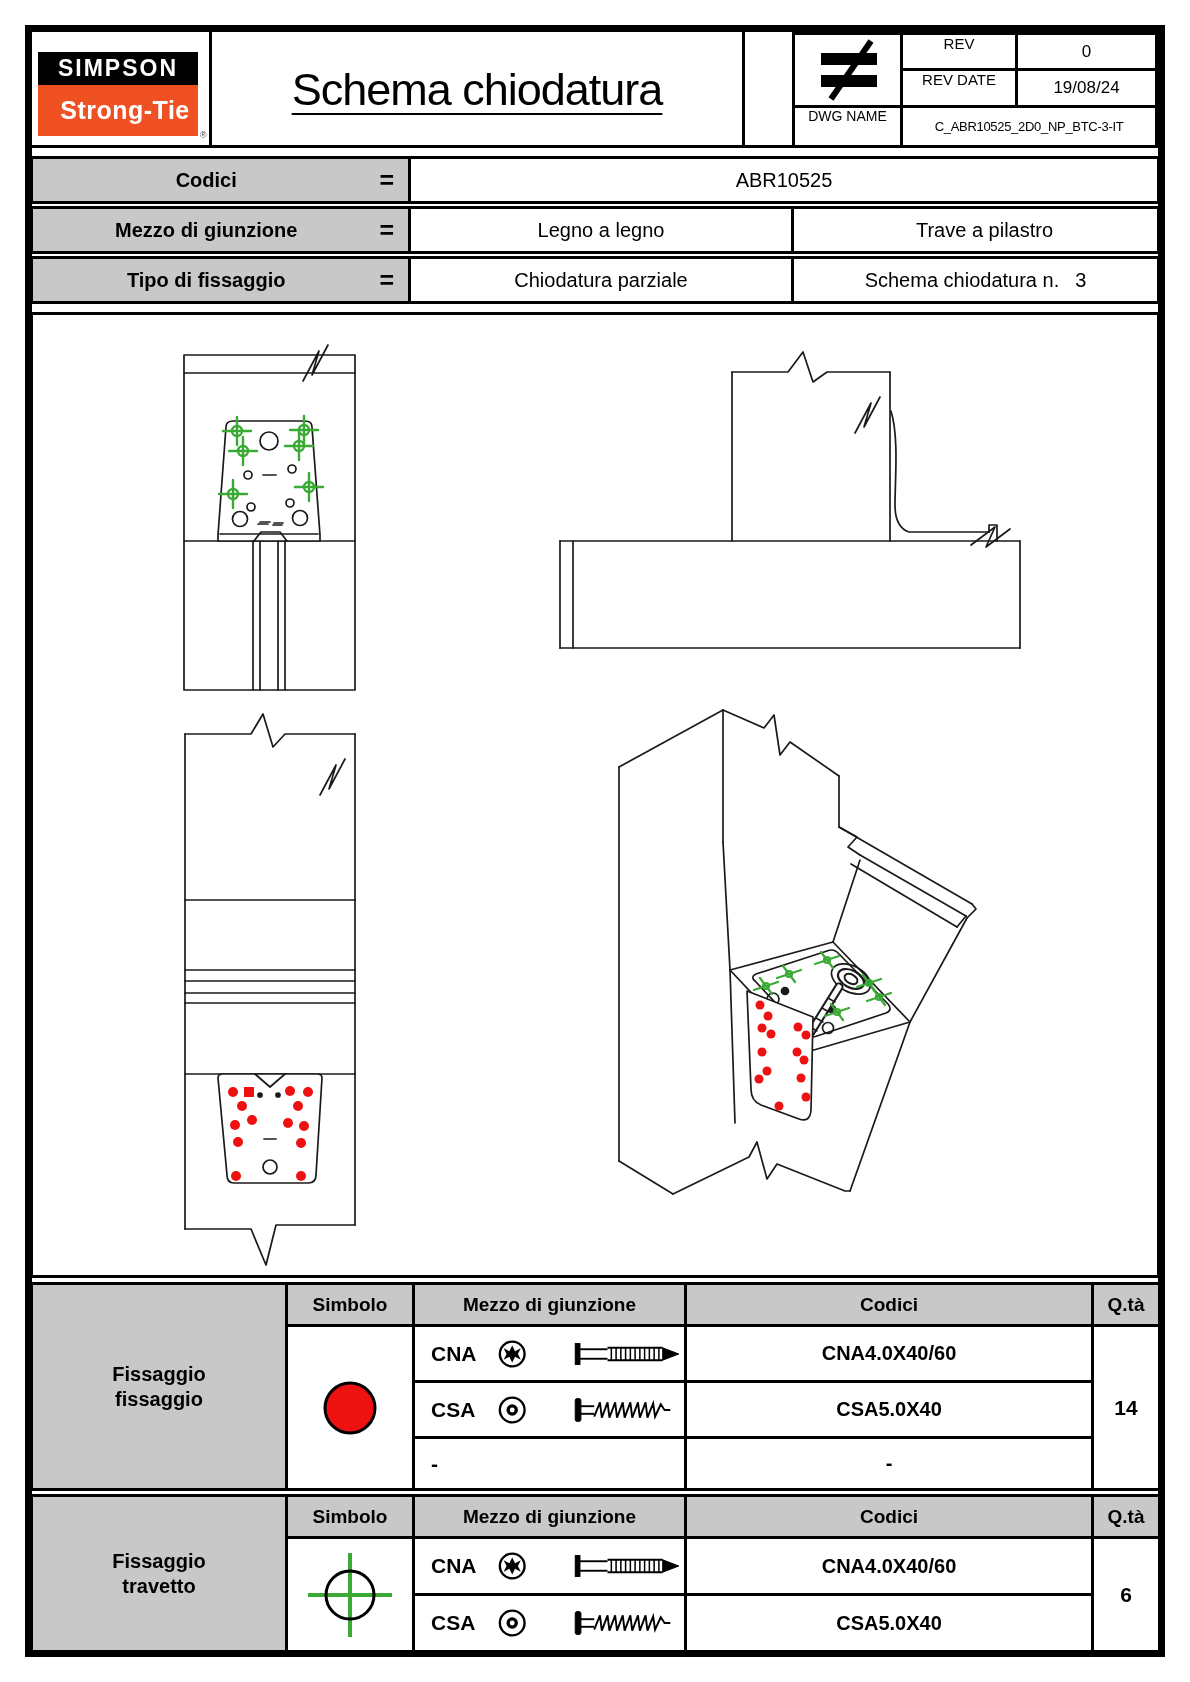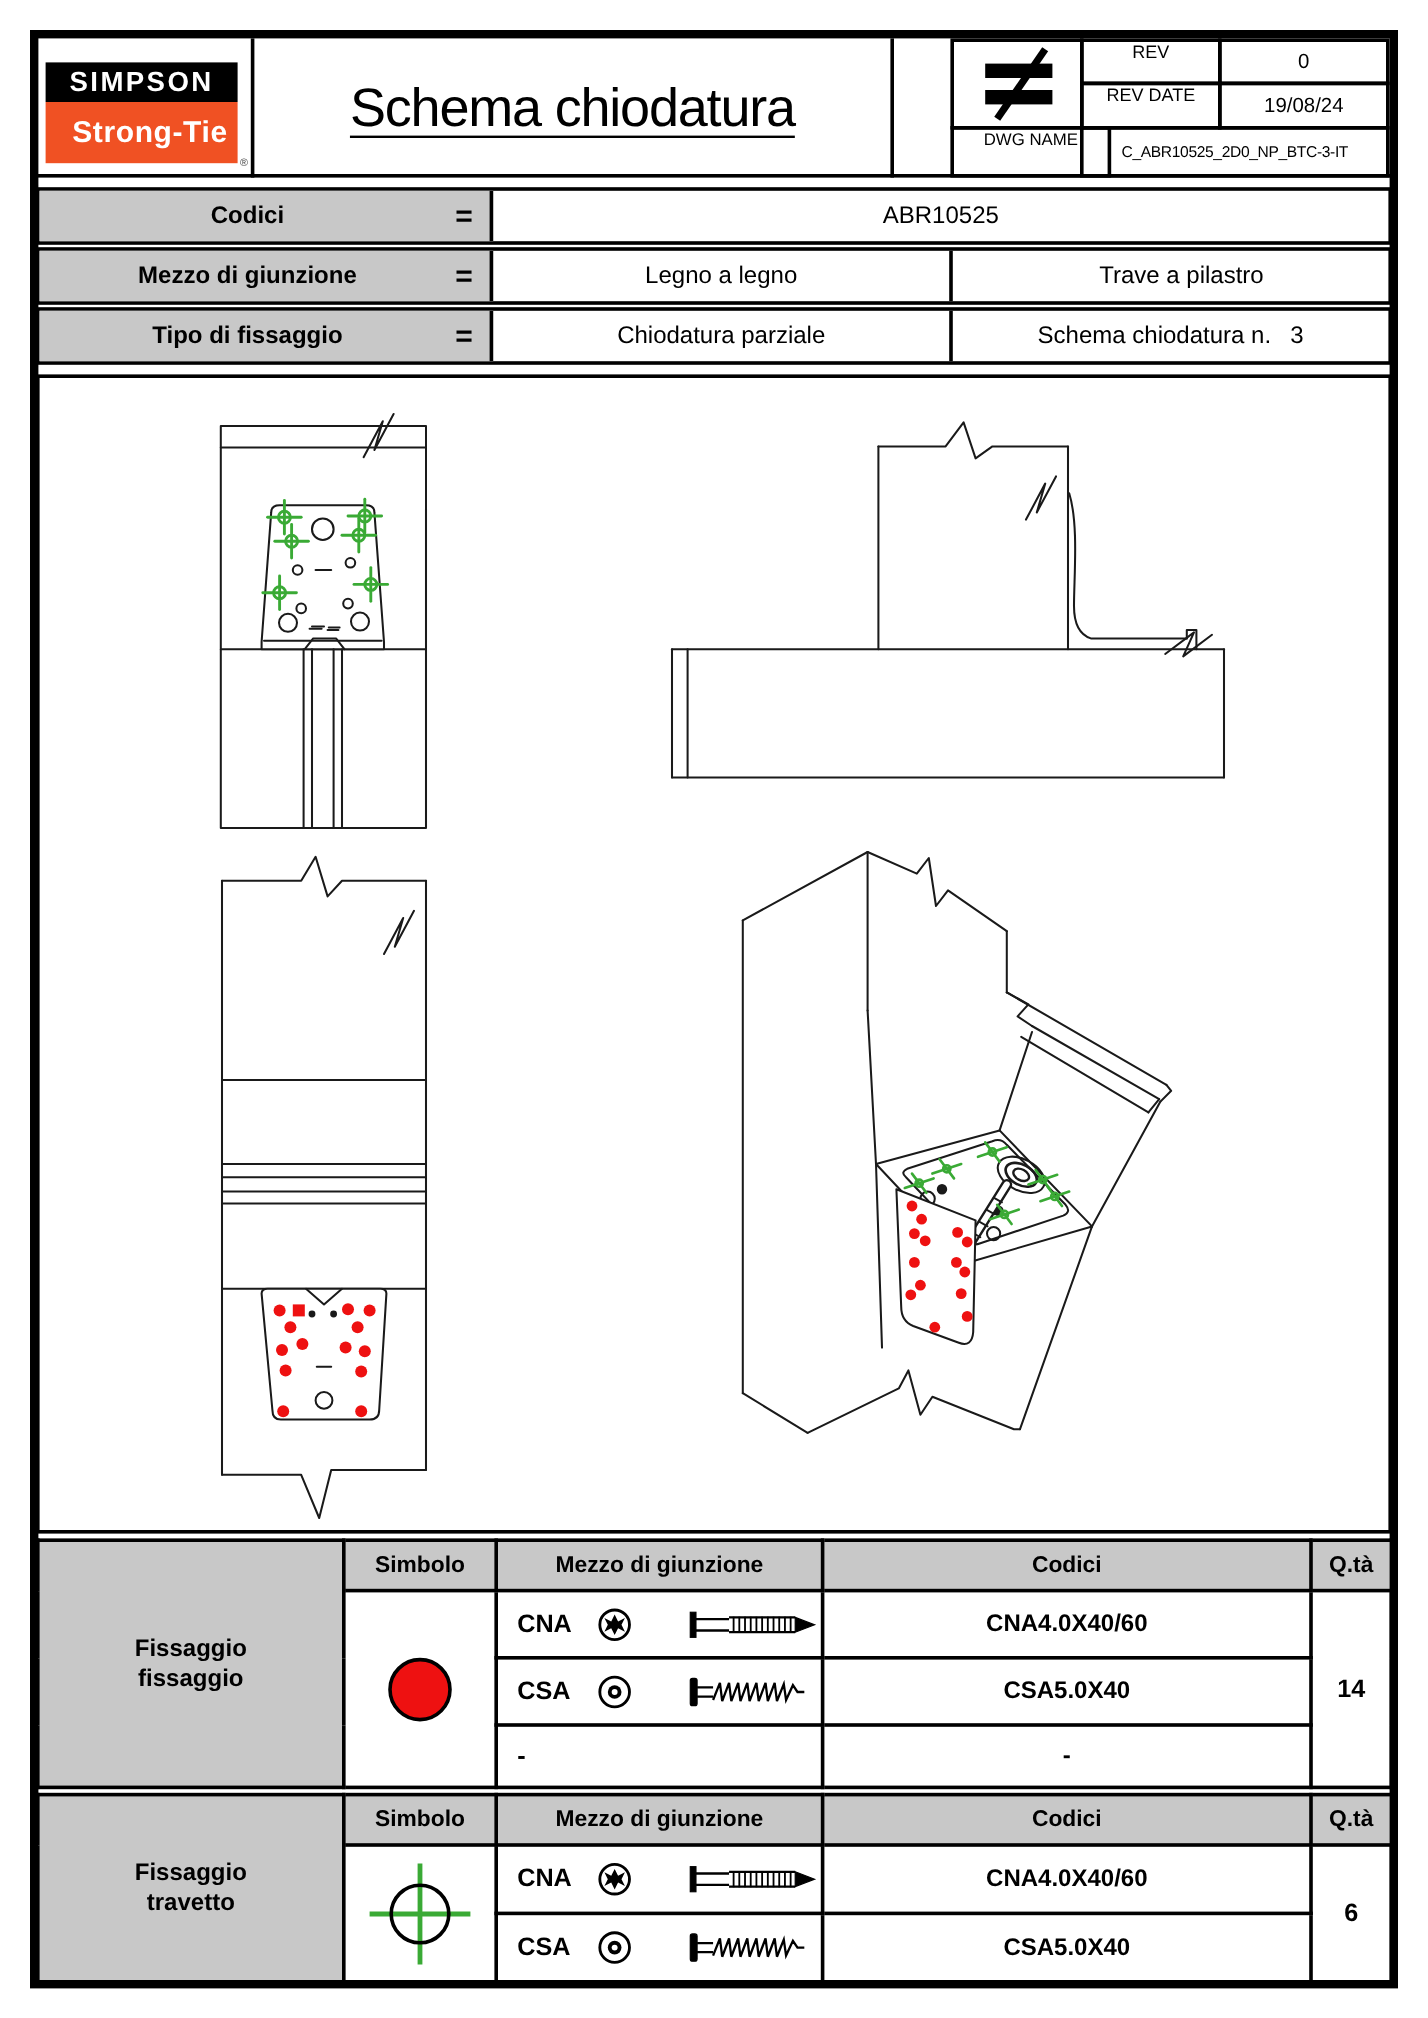--- a/index.html
+++ b/index.html
@@ -78,21 +78,21 @@
       </div>
       <div class="abs hdr-cell rev-value" style="left:270px;top:0;width:143px;height:39px;">
         <span>0</span>
       </div>
       <div class="abs hdr-cell rev-label" style="left:155px;top:36px;width:118px;height:40px;">
         <span>REV DATE</span>
       </div>
       <div class="abs hdr-cell rev-value" style="left:270px;top:36px;width:143px;height:40px;">
         <span>19/08/24</span>
       </div>
-      <div class="abs hdr-cell rev-label" style="left:47px;top:73px;width:134px;height:43px;font-size:14px;">
+      <div class="abs hdr-cell rev-label" style="left:47px;top:73px;width:111px;height:43px;font-size:14px;">
         <span>DWG NAME</span>
       </div>
       <div class="abs hdr-cell dwg-value" style="left:155px;top:73px;width:258px;height:43px;">
         <span>C_ABR10525_2D0_NP_BTC-3-IT</span>
       </div>
     </div>
     <div class="abs" style="left:-4px;top:113px;width:1134px;height:3px;background:#000;"></div>
   </div>
 
   <div class="abs info-row" style="left:30px;top:156px;width:1130px;height:48px;">

